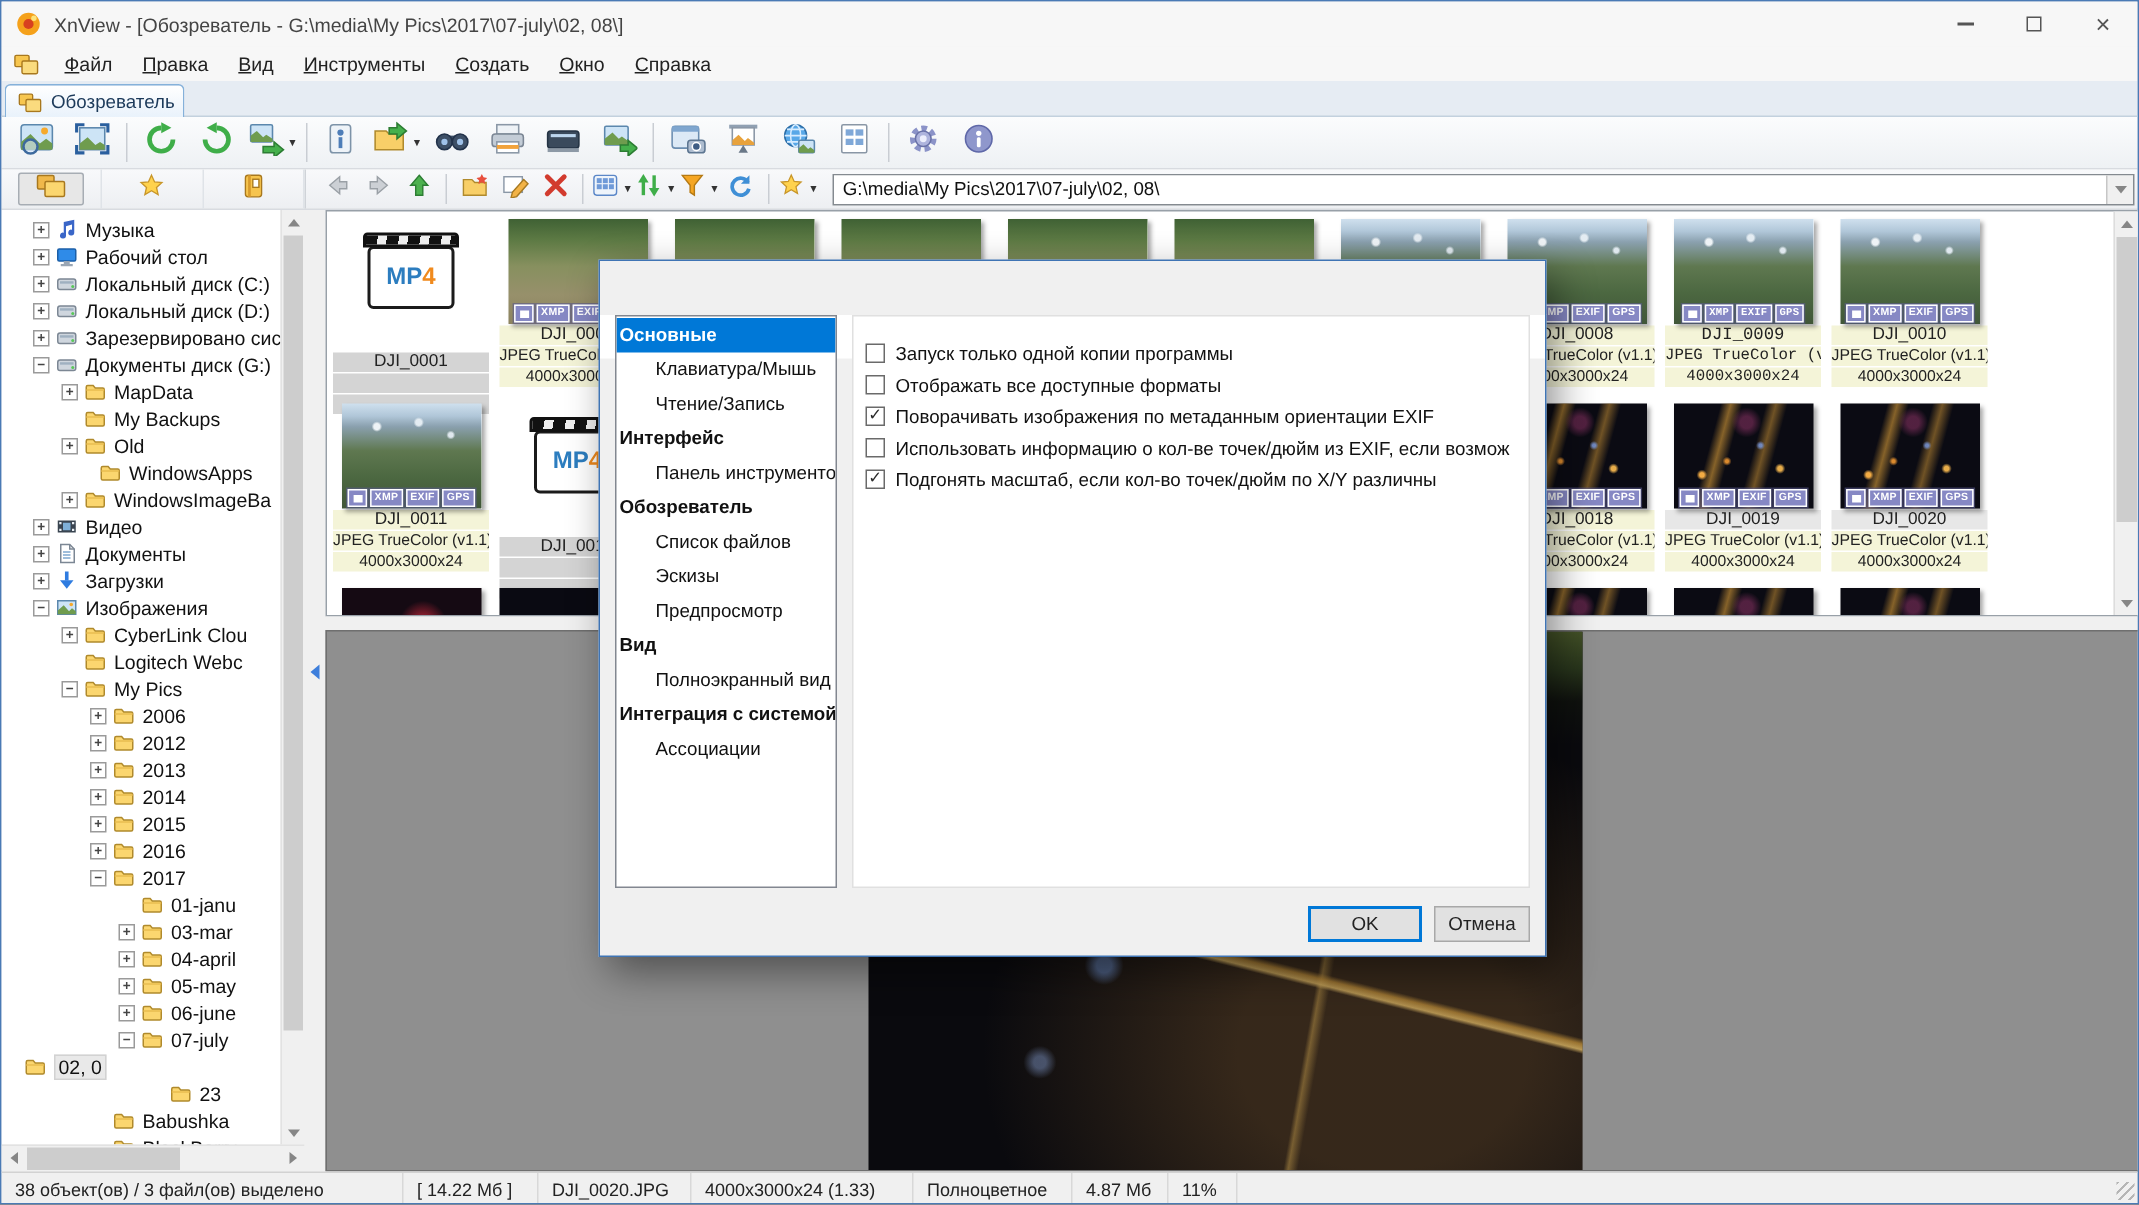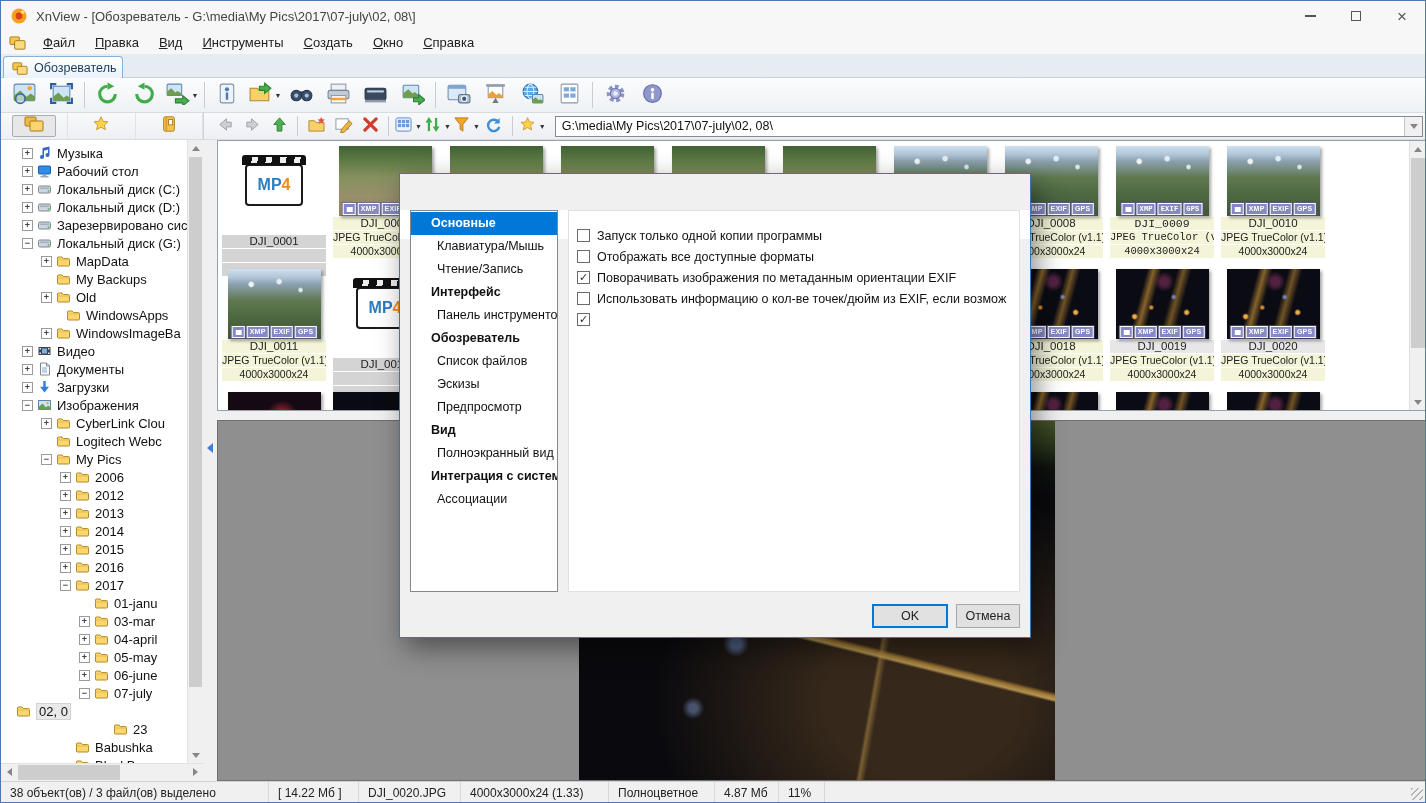--- a/index.html
+++ b/index.html
@@ -150,21 +150,21 @@
 
   
   #dialog{position:absolute;left:398px;top:172px;width:632px;height:465px;background:#f0f0f0;border:1px solid #3f74b4;
        box-shadow:6px 10px 26px rgba(0,0,0,.45);z-index:50;}
   .dlg-title{position:absolute;left:0;top:0;width:100%;height:29px;background:#fff;display:flex;align-items:center;margin-top:36px;}
   .dlg-title-text{font-size:13px;color:#1a1a1a;margin-left:11px;}
   .dlg-close{position:absolute;right:0;top:0;width:45px;height:29px;display:flex;align-items:center;justify-content:center;
        font-size:16px;color:#444;}
   .dlg-list{position:absolute;left:10px;top:36px;width:148px;height:382px;background:#fff;border:1px solid #828790;
        overflow:hidden;padding-top:1px;}
-  .cat{height:23px;line-height:23px;font-size:12.5px;padding-left:20px;white-space:nowrap;overflow:hidden;color:#111;}
+  .cat{height:23px;line-height:23px;font-size:12.5px;padding-left:2px;white-space:nowrap;overflow:hidden;color:#111;}
   .cat.hdr{font-weight:bold;}
   .cat.sub{padding-left:26px;}
   .cat.selected{background:#0078d7;color:#fff;}
   .dlg-panel{position:absolute;left:168px;top:36px;width:452px;height:382px;background:#fff;border:1px solid #e0e0e0;padding:14px 0 0 8px;overflow:hidden;}
   .opt{display:flex;align-items:center;height:21px;white-space:nowrap;}
   .cb{width:13px;height:13px;border:1px solid #6a6a6a;background:#fff;margin-right:7px;flex-shrink:0;
       display:flex;align-items:center;justify-content:center;font-size:11px;line-height:11px;color:#2b2b2b;}
   .opt-label{font-size:12.5px;color:#111;}
   .dlg-btn{position:absolute;height:24px;font-size:12.5px;display:flex;align-items:center;justify-content:center;background:#e1e1e1;}
   #ok-btn{left:472px;top:430px;width:76px;border:2px solid #0078d7;}
@@ -530,21 +530,21 @@
           </svg></span>
         <span class="tlabel">Зарезервировано сис</span>
       </div>
       <div class="tree-row" style="padding-left: 21px;">
         <span class="exp">−</span>
         <span class="ticn"><svg viewBox="0 0 14 14">
             <rect x="1" y="4" width="12" height="7" rx="1.5" fill="#cfd6de" stroke="#7c8794"></rect>
             <rect x="2.5" y="5.5" width="9" height="1.6" fill="#9fb0c0"></rect>
             <circle cx="11" cy="9" r="1" fill="#58c858"></circle>
           </svg></span>
-        <span class="tlabel">Локальный диск (G:)</span>
+        <span class="tlabel">Документы диск (G:)</span>
       </div>
       <div class="tree-row" style="padding-left: 40px;">
         <span class="exp">+</span>
         <span class="ticn"><svg viewBox="0 0 14 14">
             <path d="M1 4 a1 1 0 0 1 1 -1 h3.6 l1.4 1.6 H12 a1 1 0 0 1 1 1 V11 a1 1 0 0 1 -1 1 H2 a1 1 0 0 1 -1 -1z" fill="#fbd66f" stroke="#b08a2c"></path>
             <path d="M1 6 h12" stroke="#e9bc4f"></path>
           </svg></span>
         <span class="tlabel">MapData</span>
       </div>
       <div class="tree-row" style="padding-left: 40px;">
@@ -1125,20 +1125,21 @@
         <div class="opt">
           <span class="cb">✓</span>
           <span class="opt-label">Поворачивать изображения по метаданным ориентации EXIF</span>
         </div>
         <div class="opt">
           <span class="cb"></span>
           <span class="opt-label">Использовать информацию о кол-ве точек/дюйм из EXIF, если возмож</span>
         </div>
         <div class="opt">
           <span class="cb">✓</span>
+          <span class="opt-label">Подгонять масштаб, если кол-во точек/дюйм по X/Y различны</span>
         </div>
       </div>
     <div class="dlg-btn" id="ok-btn">OK</div>
     <div class="dlg-btn" id="cancel-btn">Отмена</div>
   </div>
 
   <div class="statusbar" id="statusbar">
       <div class="seg" style="width: 268px;">38 объект(ов) / 3 файл(ов) выделено</div>
       <div class="seg" style="width: 90px;">[ 14.22 Мб ]</div>
       <div class="seg" style="width: 102px;">DJI_0020.JPG</div>

